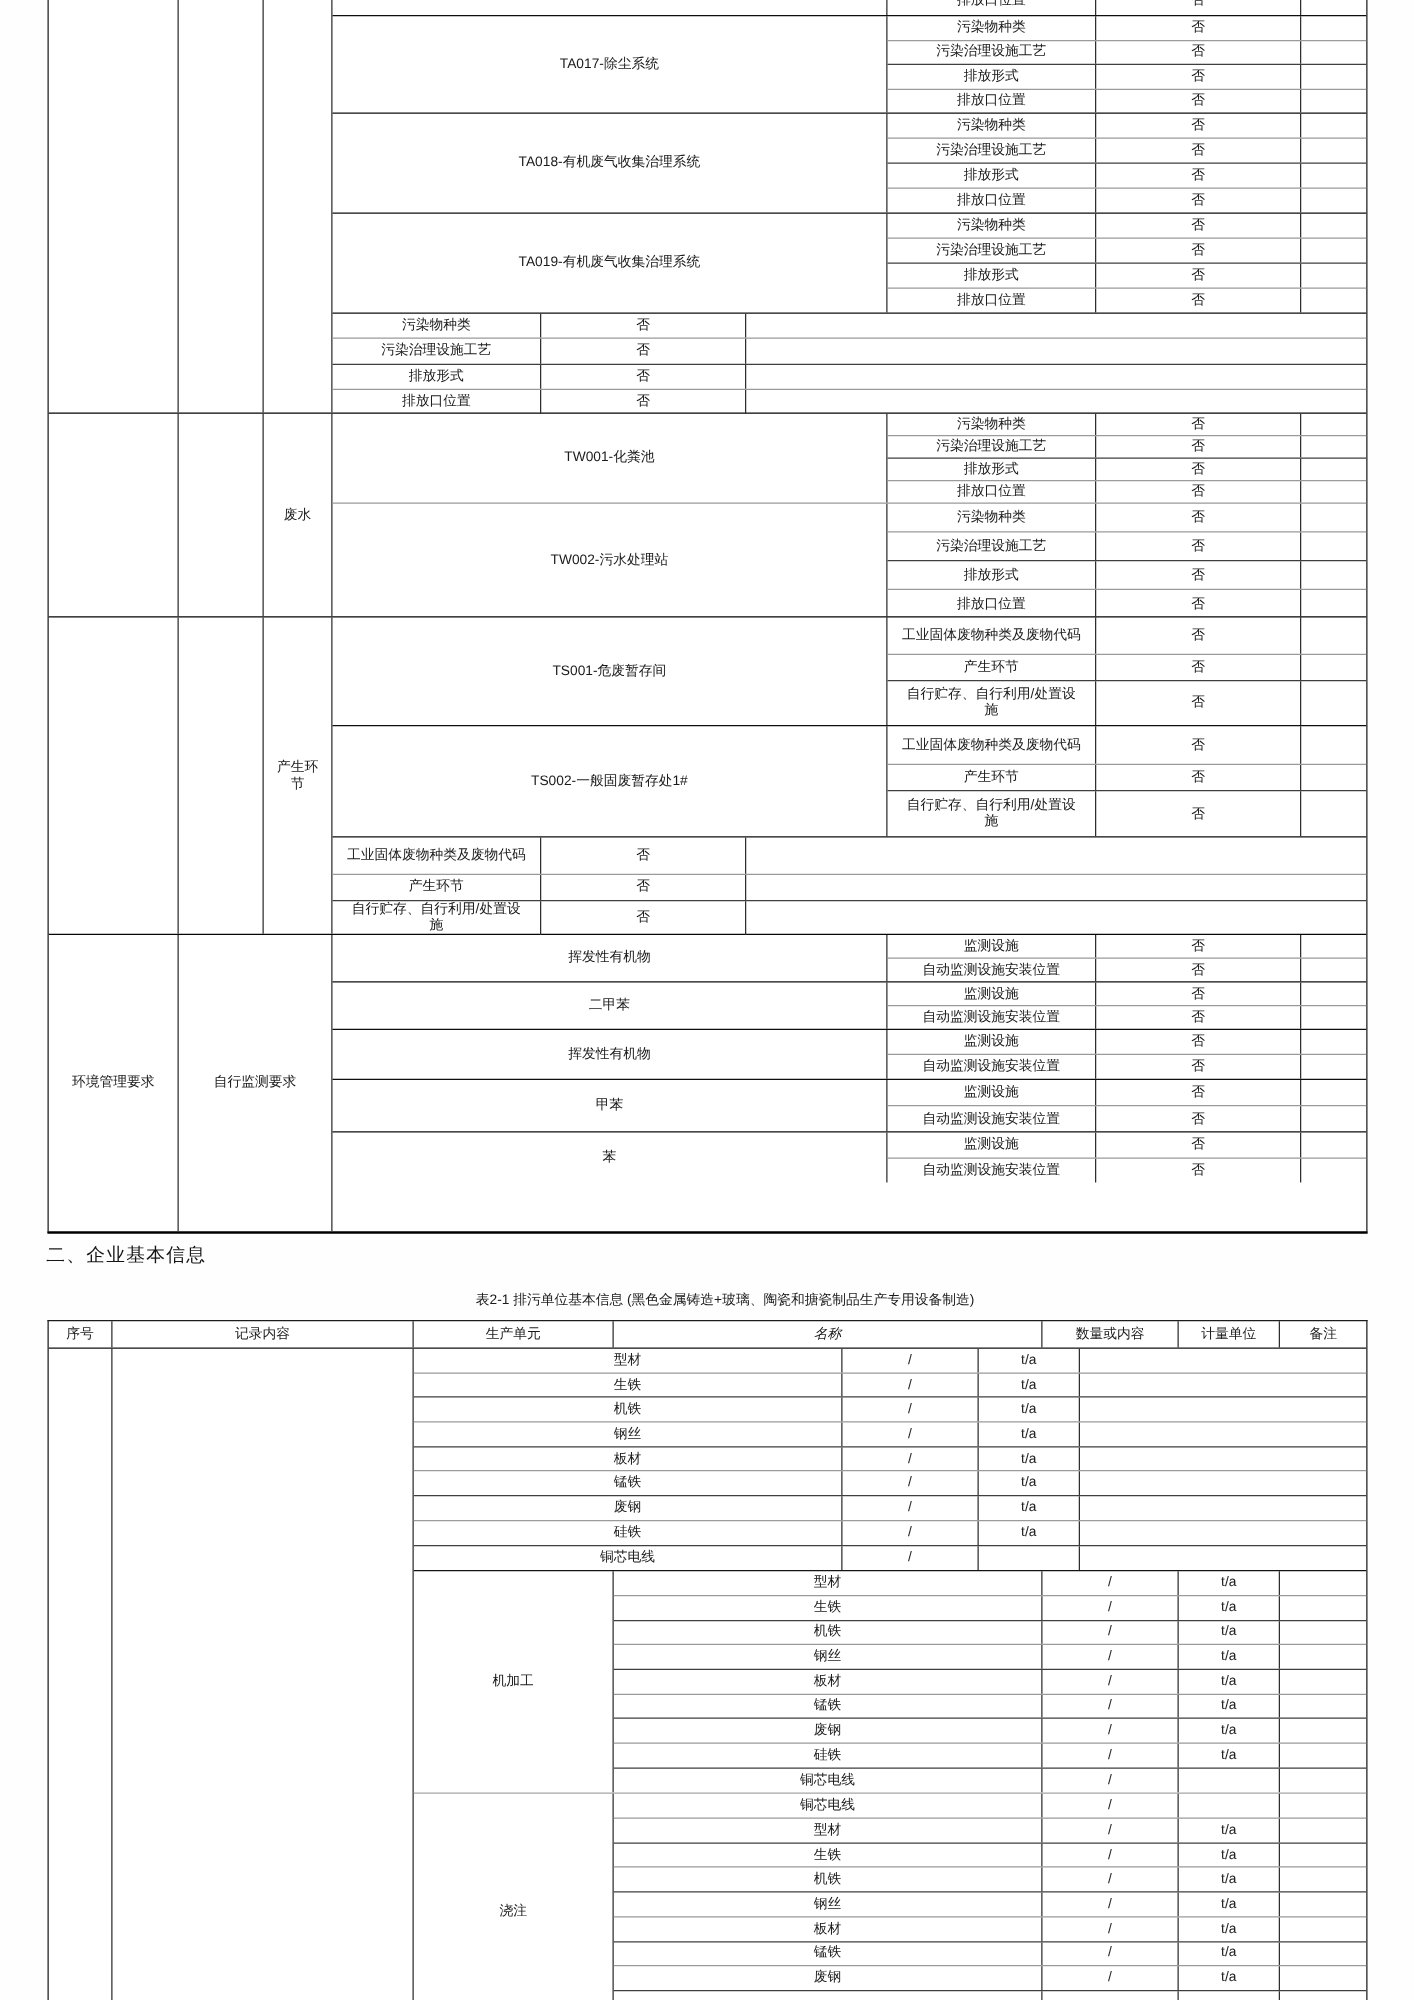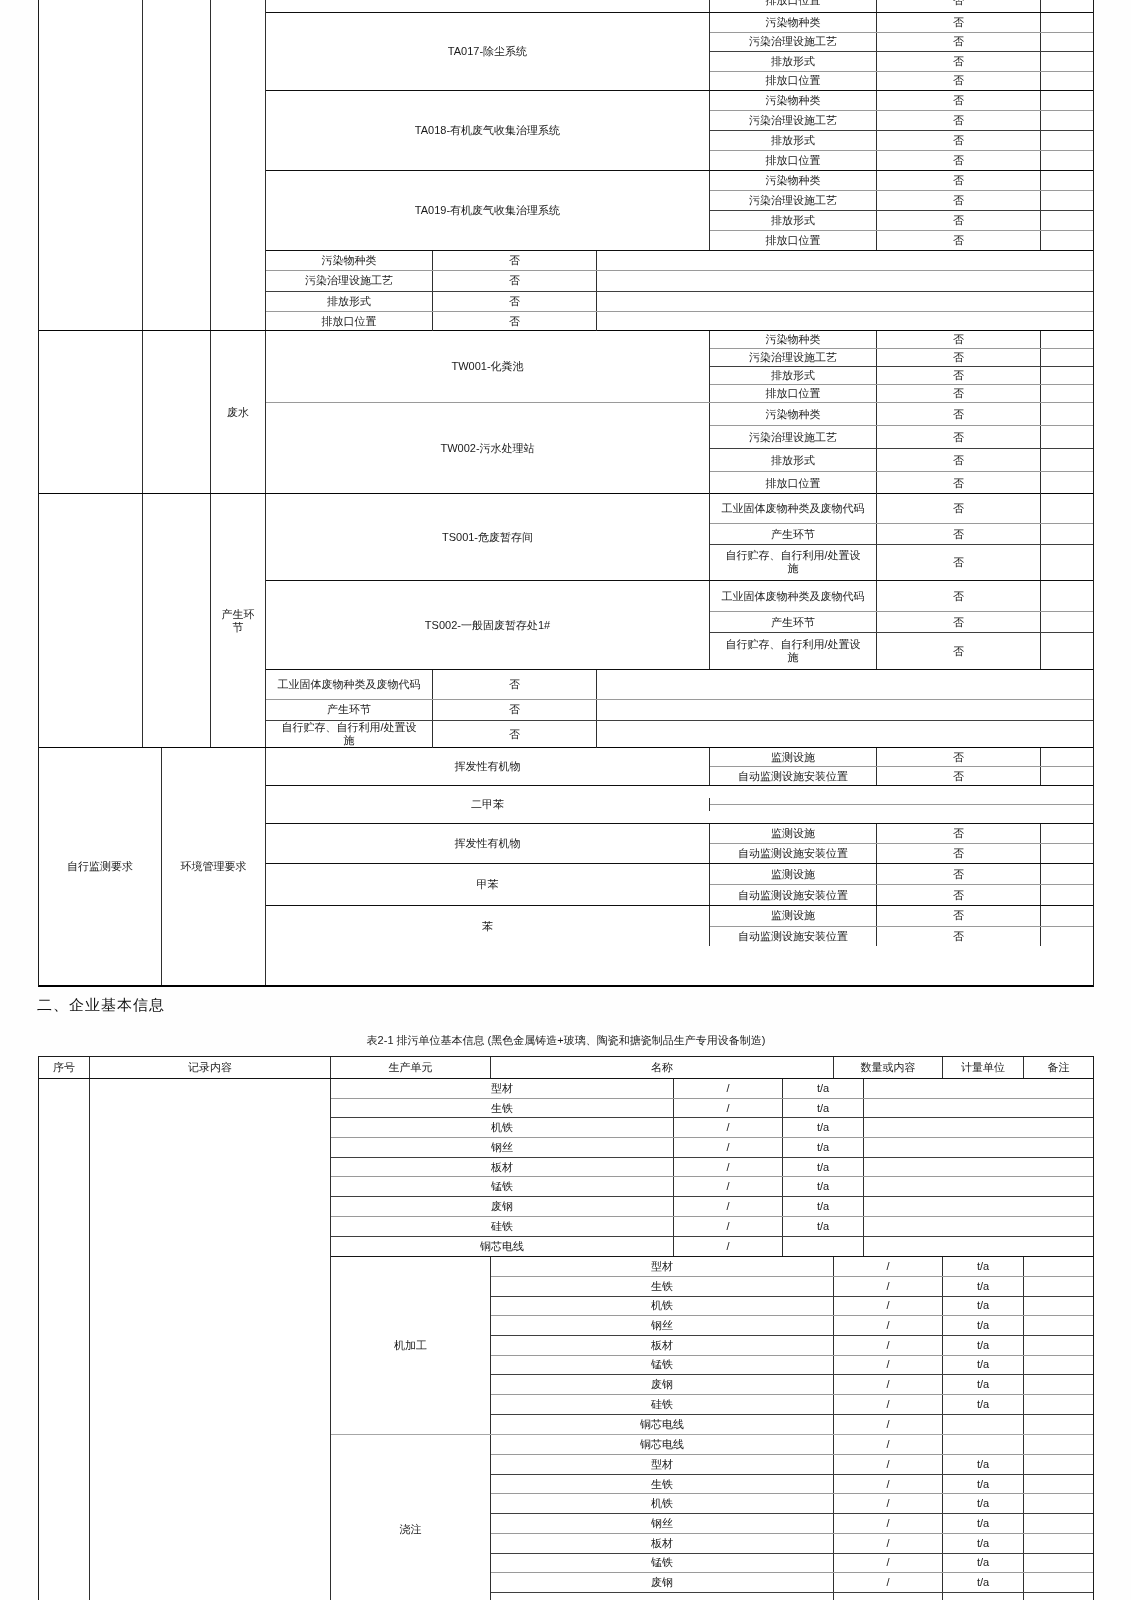--- a/index.html
+++ b/index.html
@@ -26,21 +26,21 @@
   
   #t1{position:absolute;left:38px;top:0;width:1056px;
       border-left:1.3px solid #1c1c1c;border-right:1.3px solid #1c1c1c;
       border-bottom:2px solid #000;display:flex;flex-direction:column;background:#fff}
   .cutcell{overflow:hidden;text-align:center;padding:0 4px}
   .cuttx{display:block;margin-top:-6px}
 
   
   #h2{position:absolute;left:37px;top:996px;font-size:15px;line-height:18px;
       color:#141414;letter-spacing:1px}
-  #cap{position:absolute;left:38px;top:1034px;width:1056px;text-align:center;
+  #cap{position:absolute;left:52px;top:1034px;width:1056px;text-align:center;
        font-size:11px;color:#1a1a1a}
 
   
   #t2{position:absolute;left:38px;top:1056px;width:1056px;
       border:1.3px solid #1c1c1c;border-bottom:none;display:flex;flex-direction:column;background:#fff}
   .t2head{display:flex;height:22px;flex:0 0 auto;border-bottom:1.2px solid #121212}
   .t2body{display:flex;min-height:0}
   .t2group{display:flex;min-height:0}
   .t2group+.t2group{border-top:1.8px solid #141414}
   .t2group:nth-child(3){border-top:1px solid #a6a6a6}
@@ -283,39 +283,39 @@
               <div class="trow" style="flex: 1.4 1 0px;">
                 <div class="cell cr wrap" style="width: 167px;">自行贮存、自行利用/处置设施</div>
                 <div class="cell cr" style="width: 164px;">否</div>
                 <div class="cell" style="flex: 1 1 0%;"></div>
               </div>
             </div>
           </div>
         </div>
       </div>
       <div class="tsec" style="height: 237px; flex: 0 0 auto;">
+        <div class="cell cr cat" style="width: 104px;">环境管理要求</div>
         <div class="cell cr cat" style="width: 123px;">自行监测要求</div>
-        <div class="cell cr cat" style="width: 104px;">环境管理要求</div>
         <div class="vcol" style="flex: 1 1 0%;">
           <div class="tgroup" style="height: 38px; flex: 0 0 auto;">
             <div class="cell cr" style="width: 444px;">挥发性有机物</div>
             <div class="vcol" style="flex: 1 1 0%;">
               <div class="trow" style="flex: 1 1 0px;">
                 <div class="cell cr wrap" style="width: 167px;">监测设施</div>
                 <div class="cell cr" style="width: 164px;">否</div>
                 <div class="cell" style="flex: 1 1 0%;"></div>
               </div>
               <div class="trow" style="flex: 1 1 0px;">
                 <div class="cell cr wrap" style="width: 167px;">自动监测设施安装位置</div>
                 <div class="cell cr" style="width: 164px;">否</div>
                 <div class="cell" style="flex: 1 1 0%;"></div>
               </div>
             </div>
           </div>
-          <div class="tgroup" style="height: 38px; flex: 0 0 auto; align-items: center;">
+          <div class="tgroup" style="height: 38px; flex: 0 0 auto;">
             <div class="cell cr" style="width: 444px;">二甲苯</div>
             <div class="vcol" style="flex: 1 1 0%;">
               <div class="trow" style="flex: 1 1 0px;">
                 <div class="cell cr wrap" style="width: 167px;">监测设施</div>
                 <div class="cell cr" style="width: 164px;">否</div>
                 <div class="cell" style="flex: 1 1 0%;"></div>
               </div>
               <div class="trow" style="flex: 1 1 0px;">
                 <div class="cell cr wrap" style="width: 167px;">自动监测设施安装位置</div>
                 <div class="cell cr" style="width: 164px;">否</div>
@@ -371,21 +371,21 @@
         </div>
       </div>
     </div>
   <div id="h2">二、企业基本信息</div>
   <div id="cap">表2-1 排污单位基本信息 (黑色金属铸造+玻璃、陶瓷和搪瓷制品生产专用设备制造)</div>
   <div id="t2">
       <div class="t2head">
         <div class="cell cr" style="width: 51px;">序号</div>
         <div class="cell cr" style="width: 241px;">记录内容</div>
         <div class="cell cr" style="width: 160px;">生产单元</div>
-        <div class="cell cr" style="width: 343px;">名称</div>
+        <div class="cell cr" style="width: 343px; font-style: italic;">名称</div>
         <div class="cell cr" style="width: 109px;">数量或内容</div>
         <div class="cell cr" style="width: 81px;">计量单位</div>
         <div class="cell" style="flex: 1 1 0%;">备注</div>
       </div>
       <div class="t2body">
         <div class="cell cr" style="width: 51px;"></div>
         <div class="cell cr" style="width: 241px;"></div>
         <div class="vcol" style="flex: 1 1 0%;">
           <div class="t2group">
             <div class="vcol" style="flex: 1 1 0%;">

